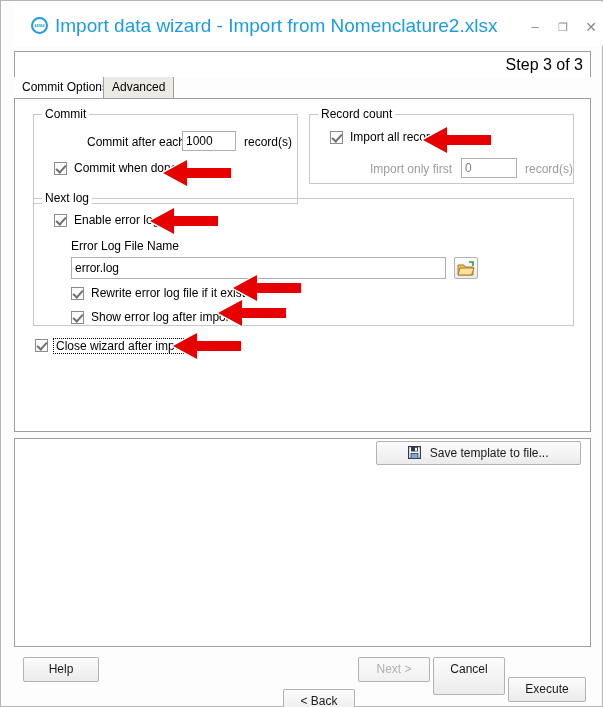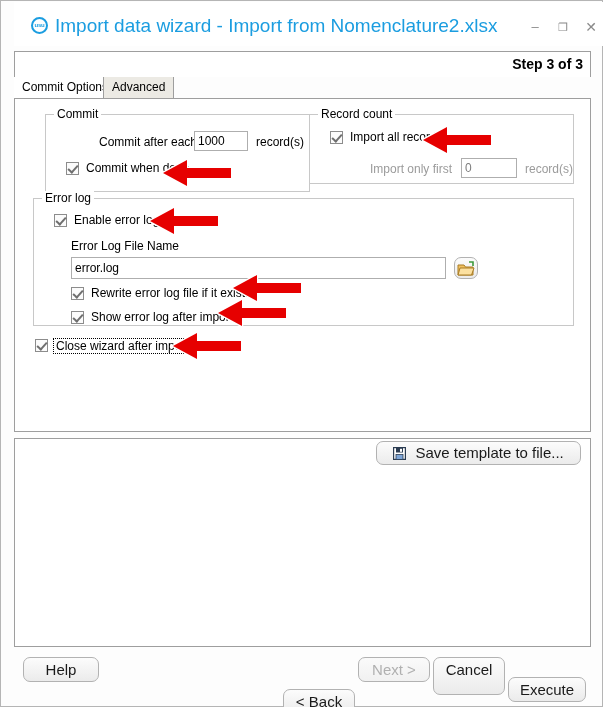--- a/index.html
+++ b/index.html
@@ -52,21 +52,21 @@
   
   .step-bar{
     position:absolute;left:13px;top:50px;width:577px;height:26px;
     box-sizing:border-box;
     border:1px solid #9e9e9e;
     border-bottom:none;
     background:#ffffff;
   }
   .step-text{
     position:absolute;right:7px;top:4px;
-    font-size:14px;font-weight:bold;color:#000;
+    font-size:16px;font-weight:normal;color:#000;
     white-space:nowrap;
   }
   .tabstrip{
     position:absolute;left:13px;top:76px;width:577px;height:22px;
   }
   .tab{
     position:absolute;top:0;height:22px;box-sizing:border-box;
     font-size:12px;line-height:20px;text-align:center;
     white-space:nowrap;padding:0 8px;
   }
@@ -102,21 +102,21 @@
   .group{
     position:absolute;box-sizing:border-box;
     border:1px solid #c8c8c8;
     background:transparent;
   }
   .group-title{
     position:absolute;top:-8px;left:8px;
     background:#ffffff;padding:0 3px;
     font-size:12px;color:#000;white-space:nowrap;
   }
-  #grp-commit{left:30px;top:15px;width:265px;height:78px;}
+  #grp-commit{left:18px;top:15px;width:265px;height:90px;}
   #grp-record{left:294px;top:15px;width:265px;height:70px;}
   #grp-errorlog{left:18px;top:99px;width:541px;height:128px;}
 
   .row-label{
     position:absolute;font-size:12px;white-space:nowrap;color:#000;
   }
   .row-label.dim{color:#9b9b9b;}
 
   input[type=text]{
     position:absolute;box-sizing:border-box;
@@ -152,24 +152,24 @@
   
   .bottom-panel{
     position:absolute;left:13px;top:437px;width:577px;height:209px;
     box-sizing:border-box;
     border:1px solid #9e9e9e;
     background:#ffffff;
   }
   .btn{
     position:absolute;box-sizing:border-box;
     border:1px solid #b2b2b2;
-    border-radius:7px;
+    border-radius:2px;
     background:linear-gradient(#fcfcfc,#ebebeb);
     font-family:"Liberation Sans", sans-serif;
-    font-size:15px;
+    font-size:12px;
     color:#1a1a1a;
     text-align:center;
     white-space:nowrap;
     cursor:default;
   }
   .btn.disabled{color:#b0b0b0;background:linear-gradient(#fafafa,#f1f1f1);}
   #save-template{
     left:375px;top:440px;width:205px;height:24px;line-height:22px;
   }
   .save-ico{
@@ -224,21 +224,21 @@
     <div class="group" id="grp-record">
       <div class="group-title">Record count</div>
       <div class="cb" style="left:20px;top:16px;"></div>
       <div class="cb-label" style="left:40px;top:15px;">Import all records</div>
       <div class="row-label dim" style="left:60px;top:47px;">Import only first</div>
       <input type="text" class="dim" id="import-only-first" style="left: 151px; top: 43px; width: 56px;" value="0">
       <div class="row-label dim" style="left:215px;top:47px;">record(s)</div>
     </div>
 
     <div class="group" id="grp-errorlog">
-      <div class="group-title">Error log</div>
+      <div class="group-title">Next log</div>
 
       <div class="cb" style="left:20px;top:15px;"></div>
       <div class="cb-label" style="left:40px;top:14px;">Enable error log</div>
 
       <div class="row-label" style="left:37px;top:40px;">Error Log File Name</div>
       <input type="text" id="error-log-file" style="left: 37px; top: 58px; width: 375px; height: 22px;" value="error.log">
 
       <div class="btn" style="left:420px;top:58px;width:24px;height:22px;padding:0;">
         <svg width="18" height="16" viewBox="0 0 18 16" style="margin-top:3px;">
           <path d="M1 4 L7 4 L8.5 6 L16 6 L16 14 L1 14 Z" fill="#f0c060" stroke="#a97c25" stroke-width="1"></path>

